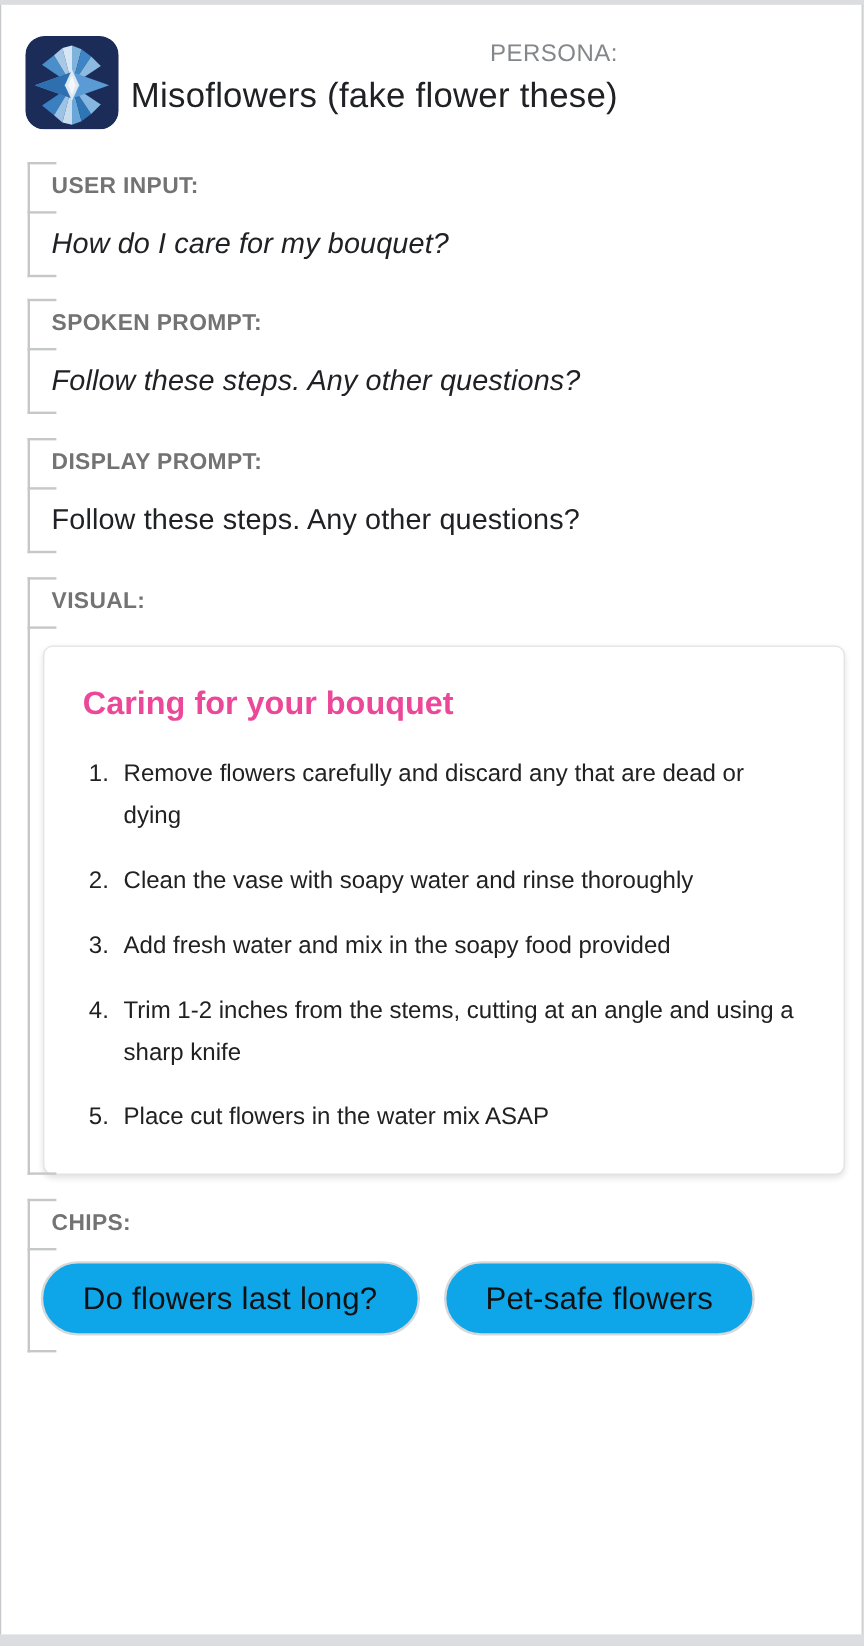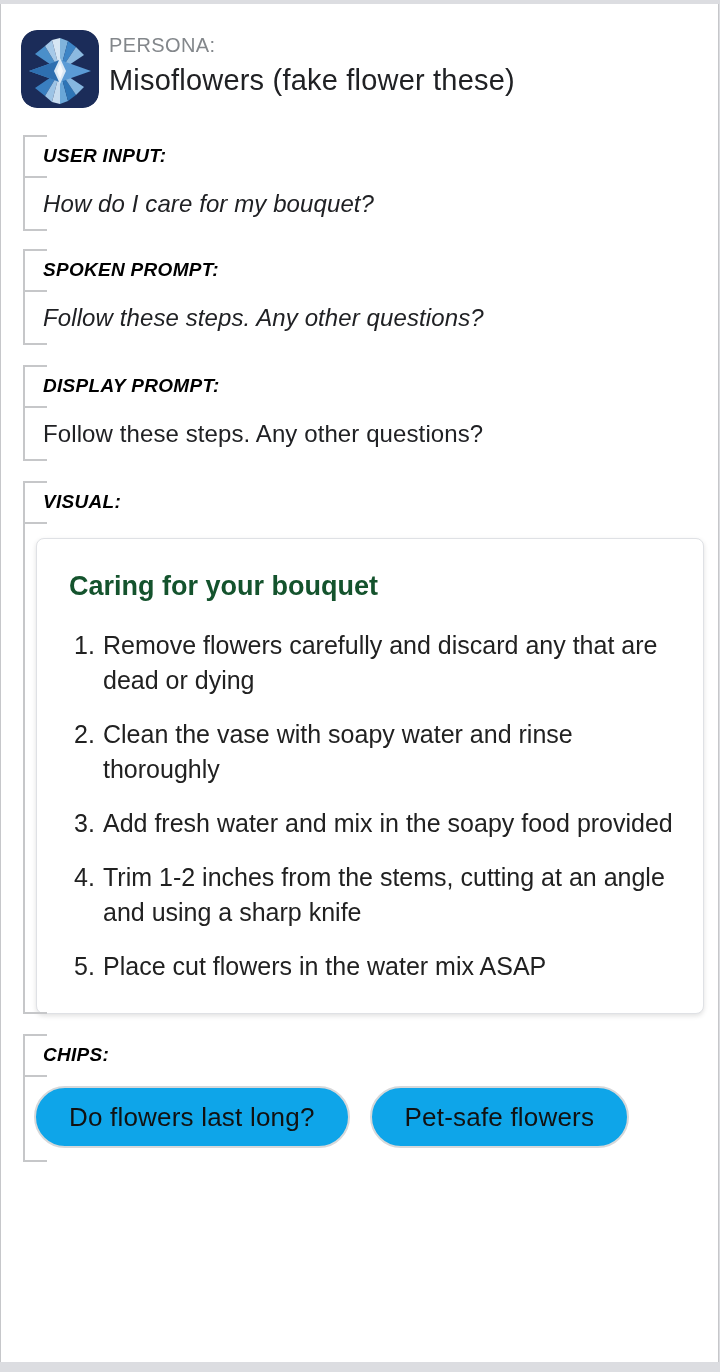--- a/index.html
+++ b/index.html
@@ -10,21 +10,21 @@
     position:relative;
     overflow:hidden;
   }
   .page {
     position:absolute; top:4px; left:0; right:1px; bottom:10px;
     background:#ffffff;
     border-left:1px solid #c6c7ca;
     border-right:1px solid #c6c7ca;
   }
   
-  .persona-header { display:flex; margin:26px 0 0 20px; }
+  .persona-header { display:flex; margin:26px 0 0 20px;text-align:right; }
   .logo {
     width:78px; height:78px; border-radius:16px; overflow:hidden; flex:0 0 78px;
   }
   .persona-text { margin-left:10px; padding-top:4px; }
   .persona-label {
     font-size:20px; color:#83878b; letter-spacing:0.4px;
   }
   .persona-name {
     font-size:29px; color:#202124; margin-top:7px; letter-spacing:0.2px;
   }
@@ -38,50 +38,49 @@
   .tick {
     position:absolute; left:-2px; width:24px; height:2px;
     background:#c6c7c9;
   }
   .tick-top { top:0; }
   .tick-mid { top:41px; }
   .tick-bottom { bottom:0; }
   .block-label {
     height:41px; padding-top:10px;
     font-size:19px; font-weight:bold; letter-spacing:0.3px;
-    color:#000000;
-    font-style:italic;
+    color:#737373;
   }
   .block-content {
     padding:10px 0 9px 0;
     font-size:24px; line-height:36px; color:#202124;
     letter-spacing:0.1px;
   }
   .italic { font-style:italic; }
   .gap18 { margin-top:18px; }
   .gap20 { margin-top:20px; }
   
   .card {
     margin:16px 0 19px -7px;
     width:668px;
     background:#ffffff;
     border:1px solid #dfe1e5;
     border-radius:8px;
     box-shadow:0 2px 5px rgba(0,0,0,0.12);
     padding:31px 30px 29px 32px;
   }
   .card-title {
-    font-size:27px; font-weight:bold; color:#14532d; line-height:32px;
+    font-size:27px; font-weight:bold; color:#ec4899; line-height:32px;
   }
   .card-list { margin-top:26px; list-style:none; counter-reset:step; }
   .card-list li {
     counter-increment:step;
     position:relative;
     padding-left:34px;
-    font-size:25px; line-height:35px; color:#212121;
+    font-size:20px; line-height:35px; color:#212121;
   }
   .card-list li + li { margin-top:19px; }
   .card-list li::before {
     content:counter(step) ".";
     position:absolute; left:5px; top:0;
   }
   
   .chips-row {
     display:flex; gap:20px;
     margin:11px 0 0 -9px;

